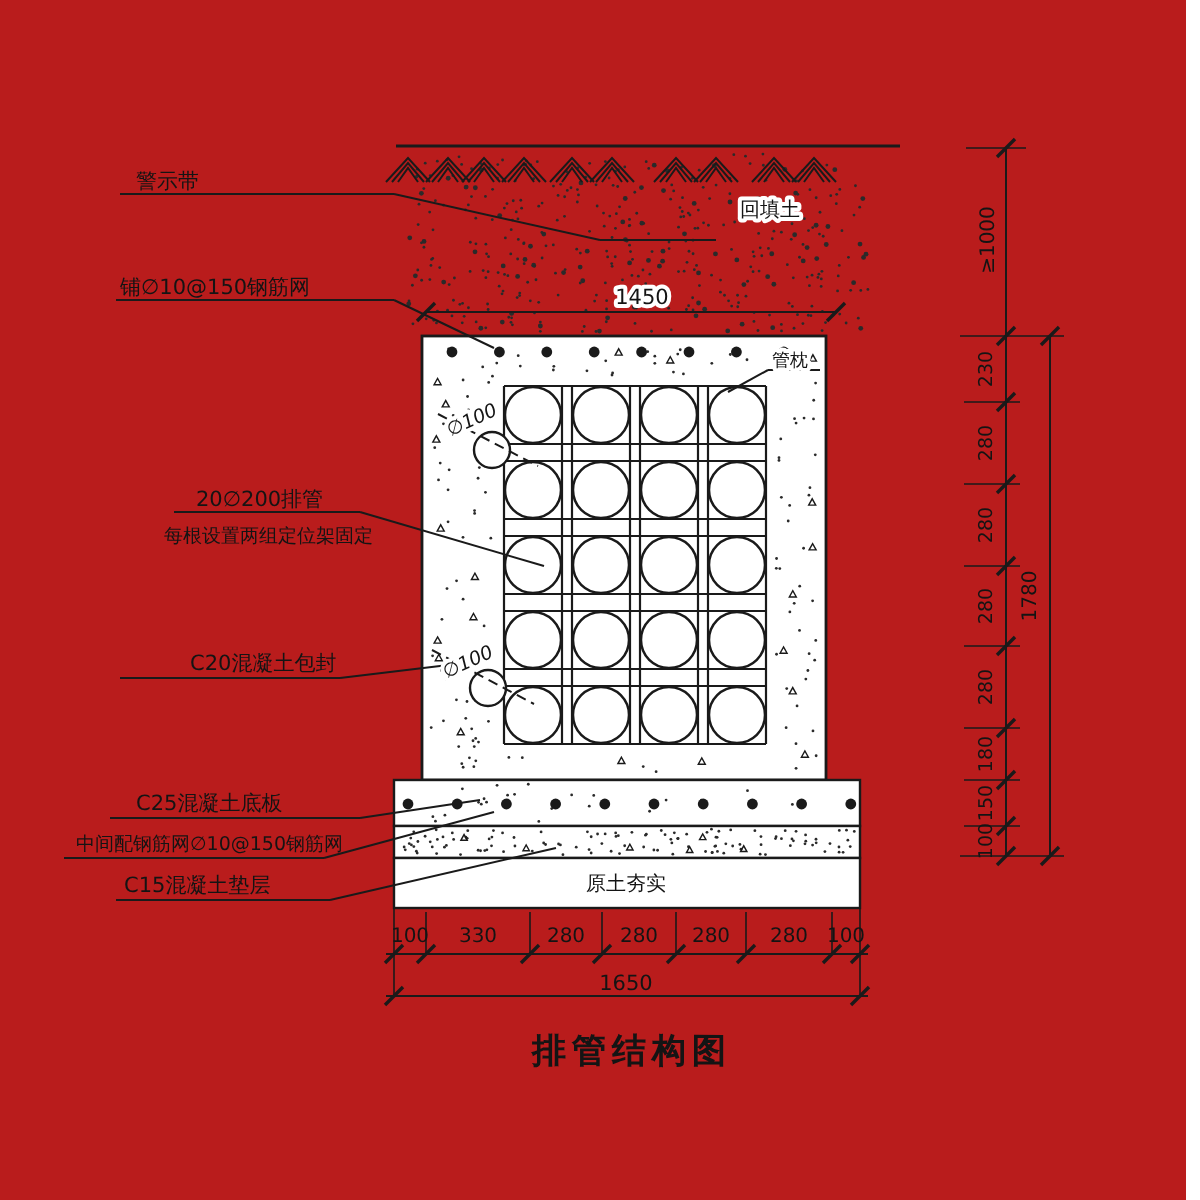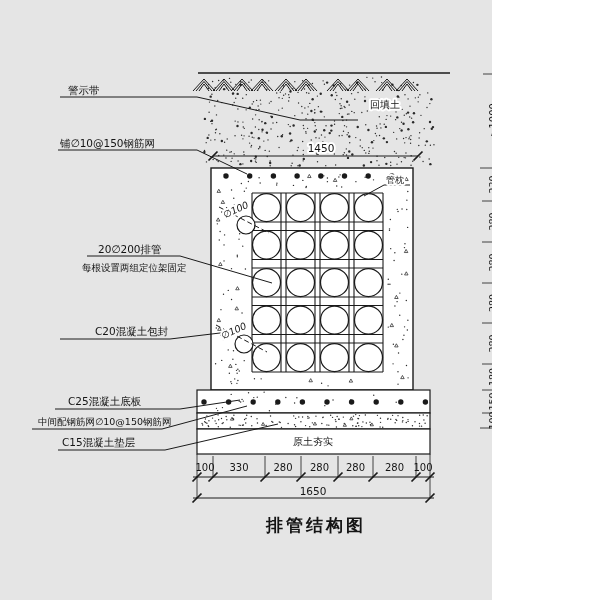--- a/index.html
+++ b/index.html
@@ -1,16 +1,16 @@
 <!DOCTYPE html>
 <html><head>
 <meta charset="utf-8">
 <style>
   html,body{margin:0;padding:0;background:#ffffff;}
-  .canvas{position:relative;width:492px;height:600px;background:#e5e5e5;overflow:hidden;
+  .canvas{position:relative;width:593px;height:600px;background:#b91c1c;overflow:hidden;
           font-family:"DejaVu Sans",sans-serif;}
   svg{display:block;}
   text{fill:#141414;font-family:"DejaVu Sans",sans-serif;}
   .callout{font-size:10.5px;}
   .callout-sm{font-size:9.5px;}
   .dim{font-size:10px;}
   .dim-sm{font-size:9.5px;}
   .dim-lg{font-size:10.5px;}
   .small-label{font-size:9px;}
   .soil-label{font-size:10px;}

